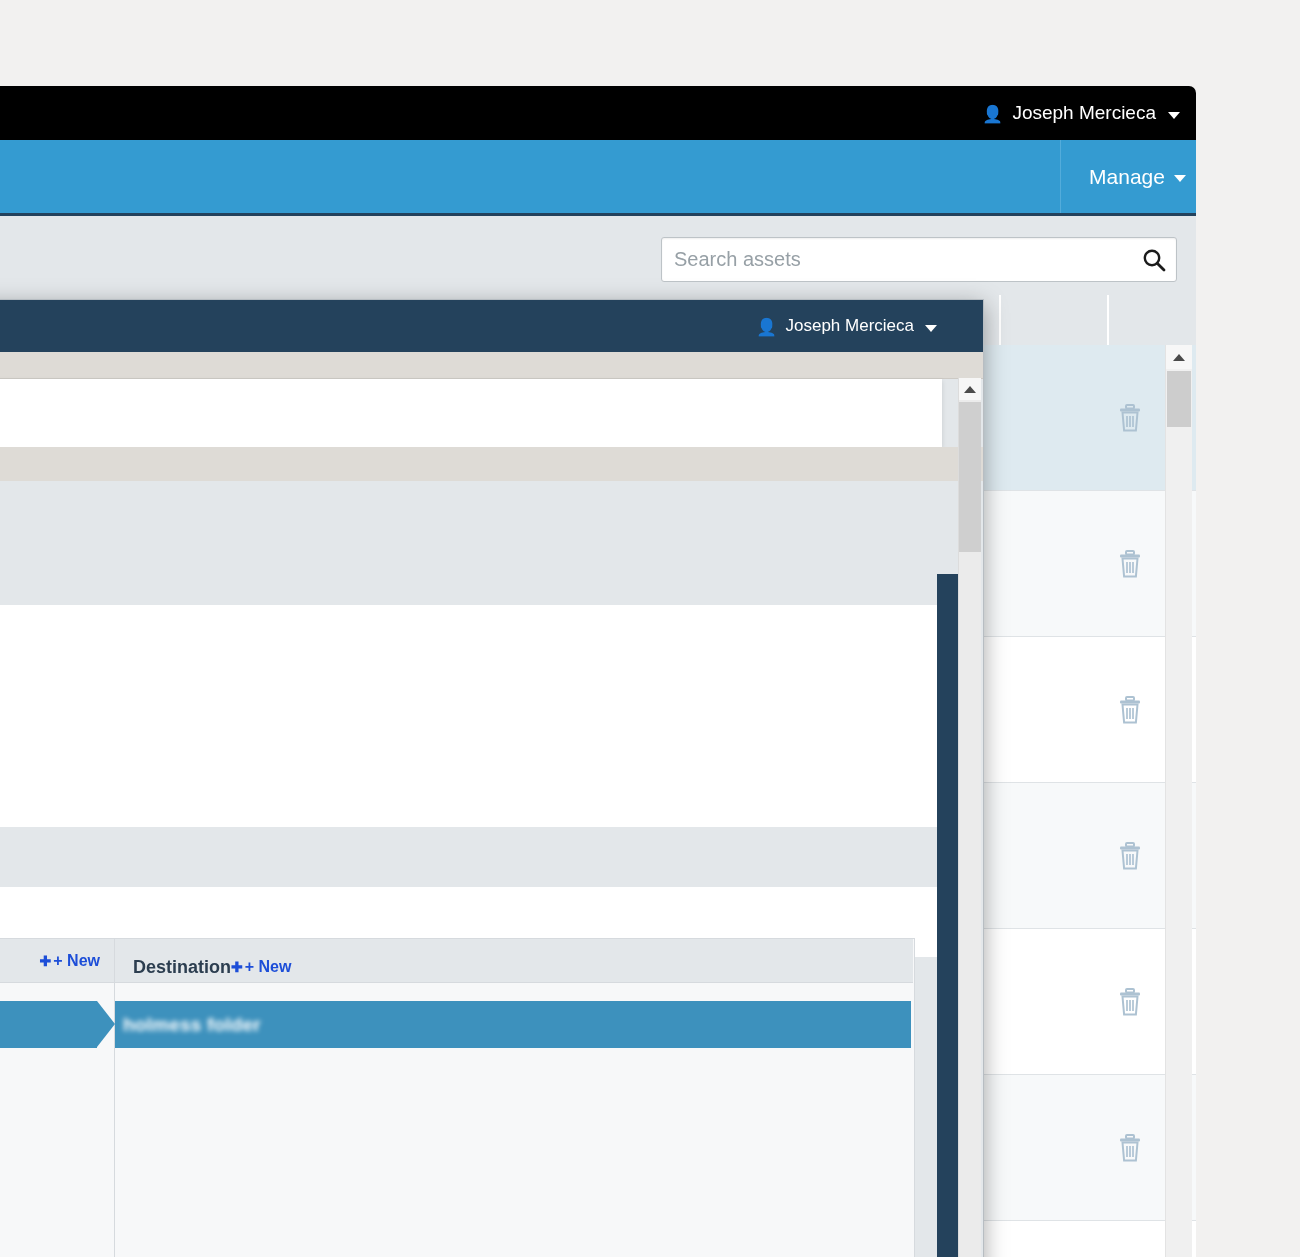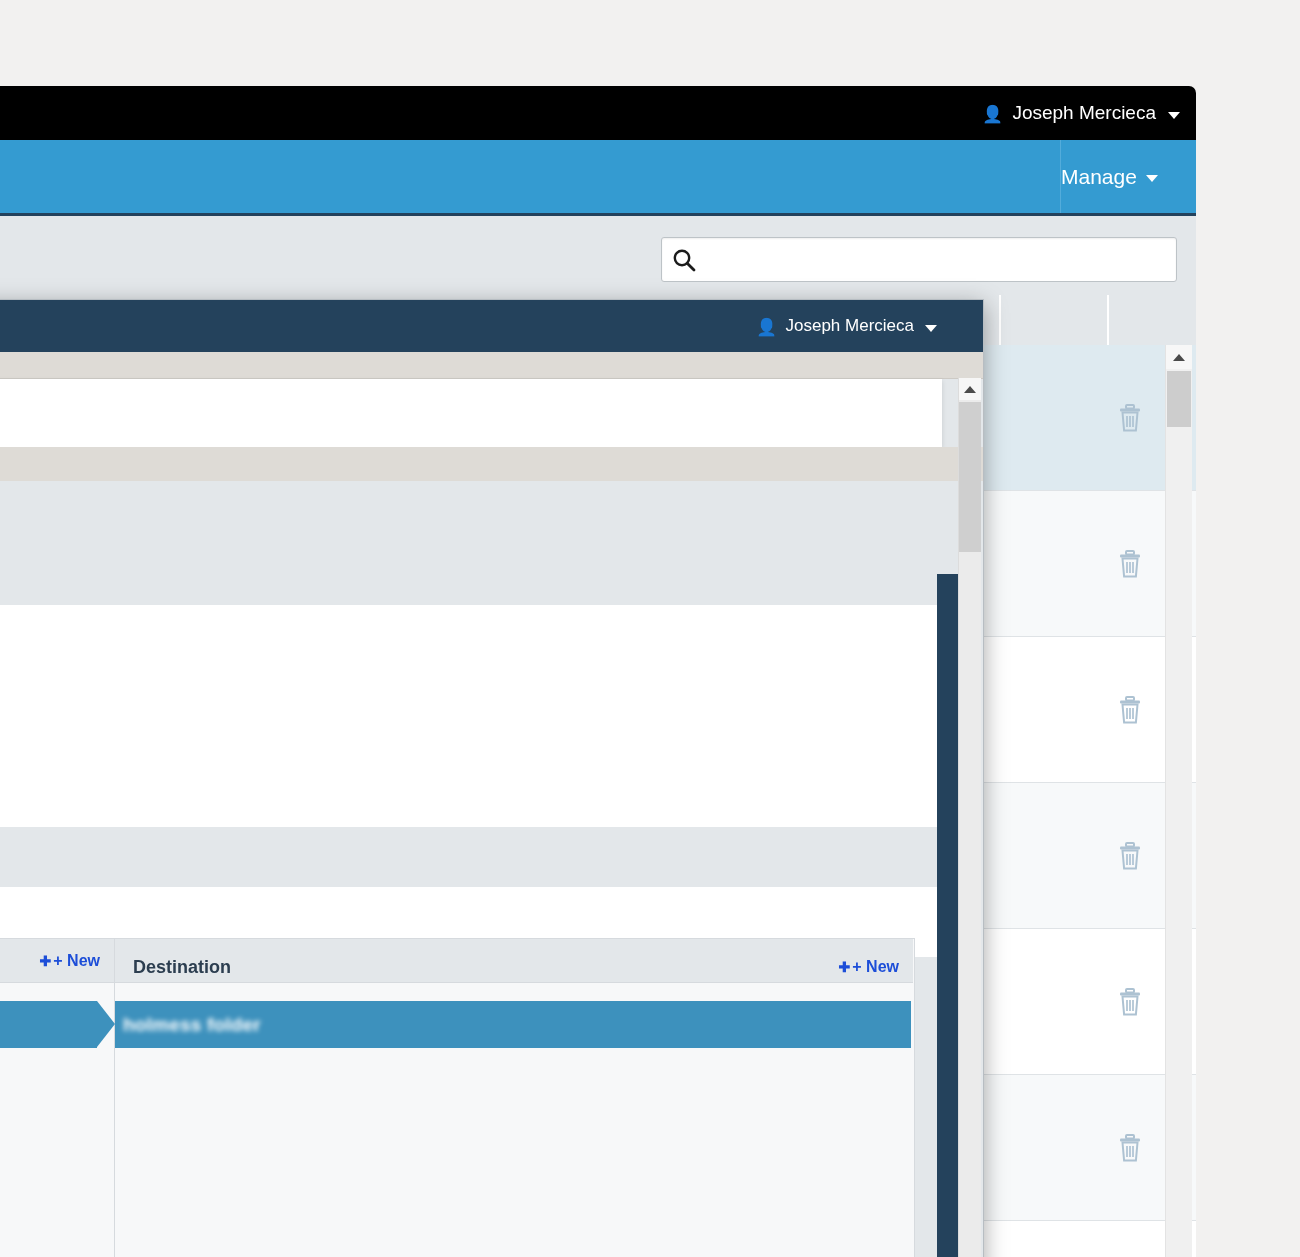--- a/index.html
+++ b/index.html
@@ -81,20 +81,21 @@
     border-bottom: 3px solid #24425c;
   }
   .nav-manage {
     position: absolute;
     left: 1064px;
     top: 0;
     width: 160px;
     height: 73px;
     display: flex;
     align-items: center;
+    justify-content: center;
     gap: 6px;
     color: #ffffff;
     font-size: 21px;
     border-left: 1px solid #53acdb;
     cursor: pointer;
     box-sizing: border-box;
     padding-right: 6px;
   }
 
   
@@ -326,21 +327,21 @@
     justify-content: flex-end;
     padding-right: 14px;
     box-sizing: border-box;
     border-right: 1px solid #d6dade;
   }
   .picker-head .col-dest {
     flex: 1;
     height: 56px;
     display: flex;
     align-items: center;
-    justify-content: space-between;
+    justify-content: flex-start;
     padding: 0 14px 0 18px;
     box-sizing: border-box;
   }
   .col-title {
     font-size: 18px;
     font-weight: bold;
     color: #2c3e50;
   }
   .new-link {
     font-size: 16px;
@@ -477,20 +478,21 @@
 
     <div class="nav-bar">
       <div class="nav-manage">
         <span>Manage</span>
         <span class="caret-down"></span>
       </div>
     </div>
 
     <div class="search-strip">
       <div class="search-box">
+        <input class="search-input" type="text" placeholder="Search assets" style="">
         <span class="search-icon">
           <svg width="26" height="26" viewBox="0 0 26 26" aria-hidden="true">
             <circle cx="11" cy="11" r="7.2" fill="none" stroke="#1b1b1b" stroke-width="2.4"></circle>
             <line x1="16.2" y1="16.2" x2="23" y2="23" stroke="#1b1b1b" stroke-width="2.8" stroke-linecap="round"></line>
           </svg>
         </span>
       </div>
     </div>
 
     <div class="assets-table">

